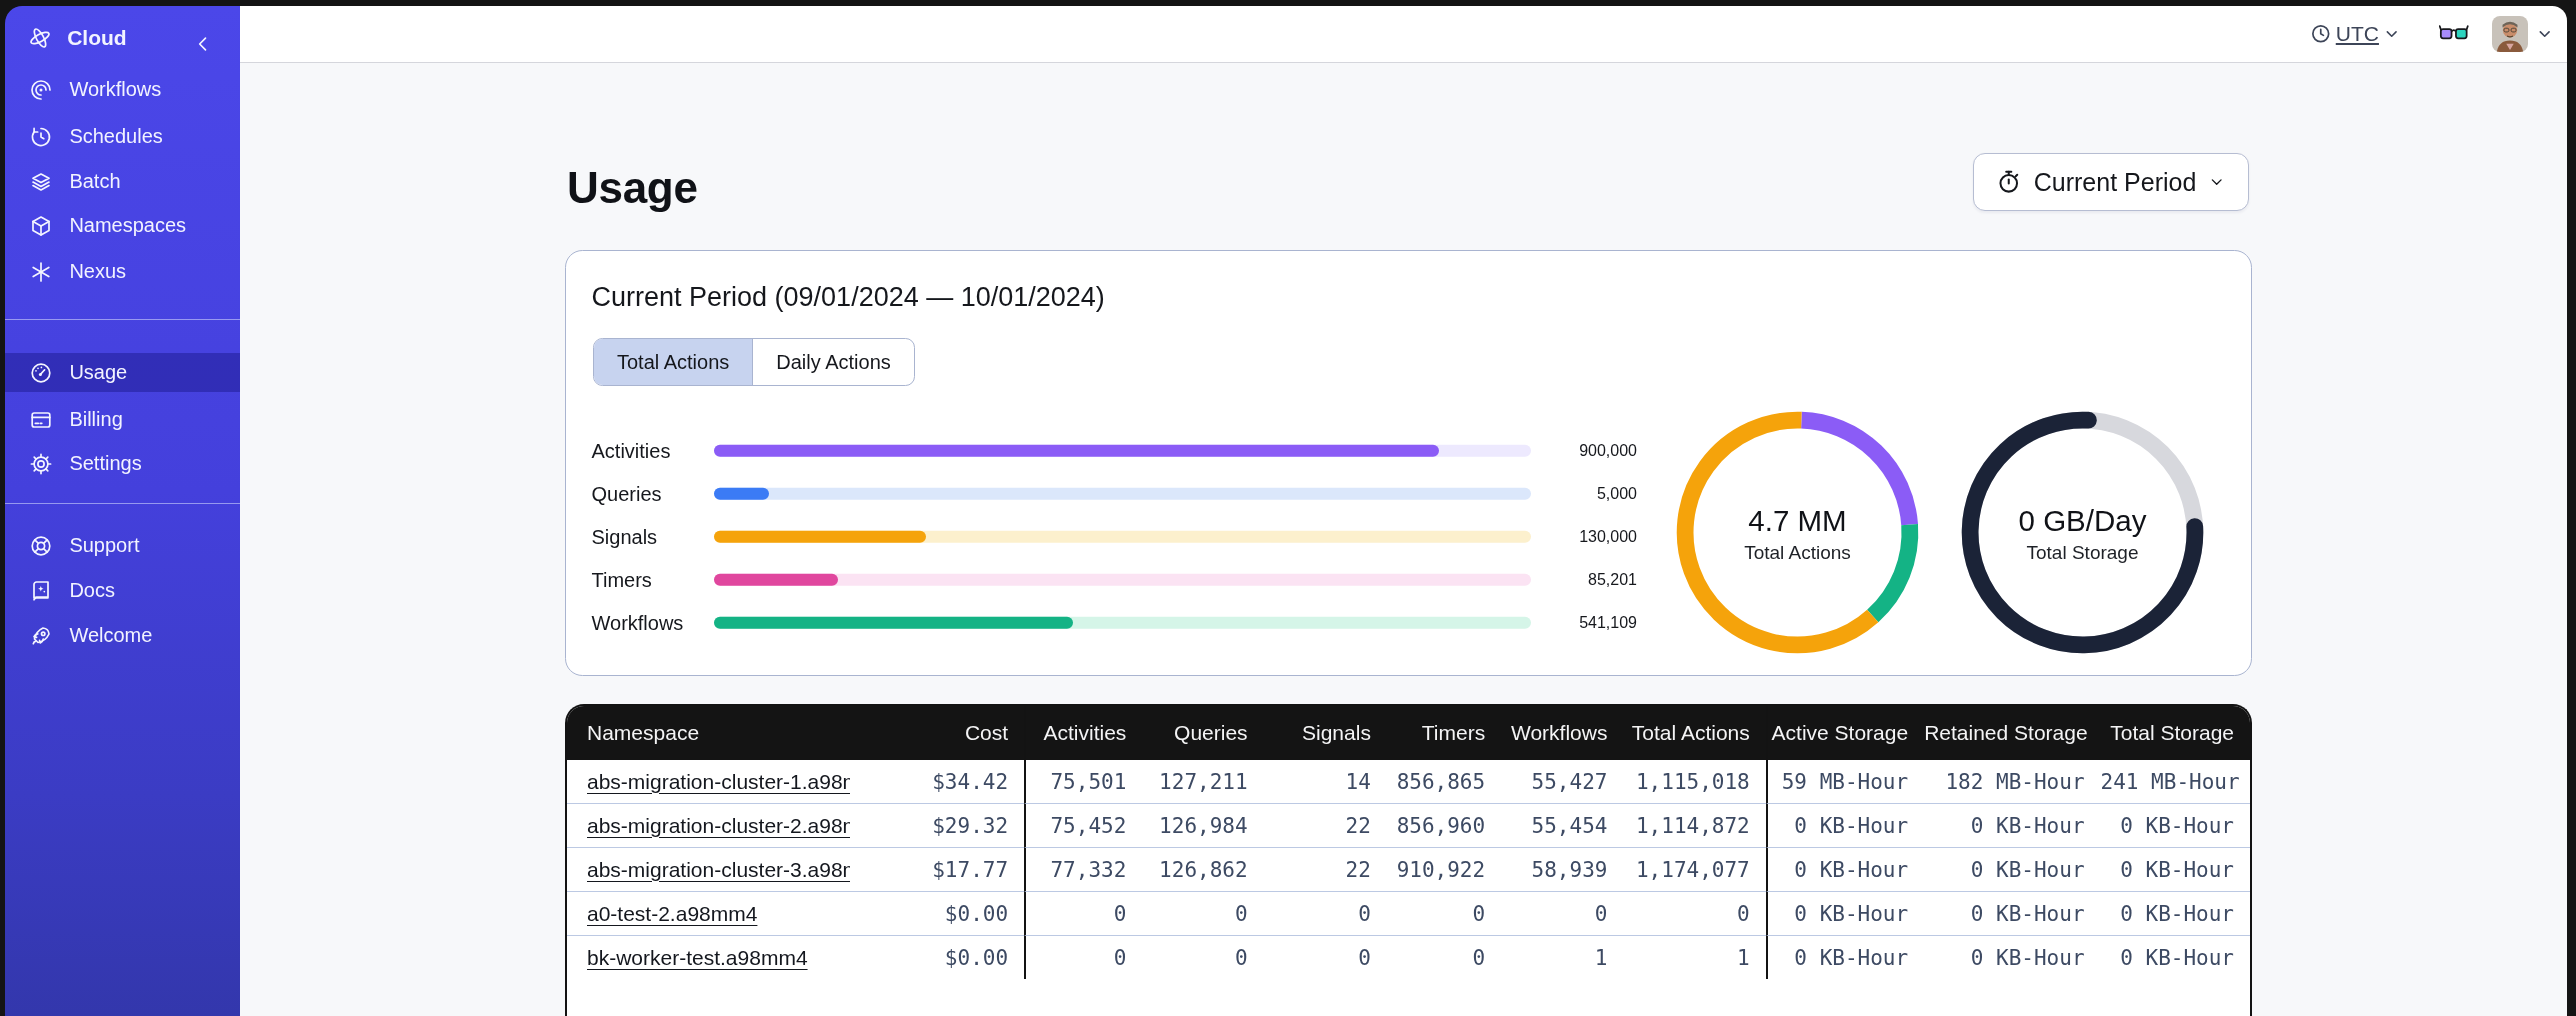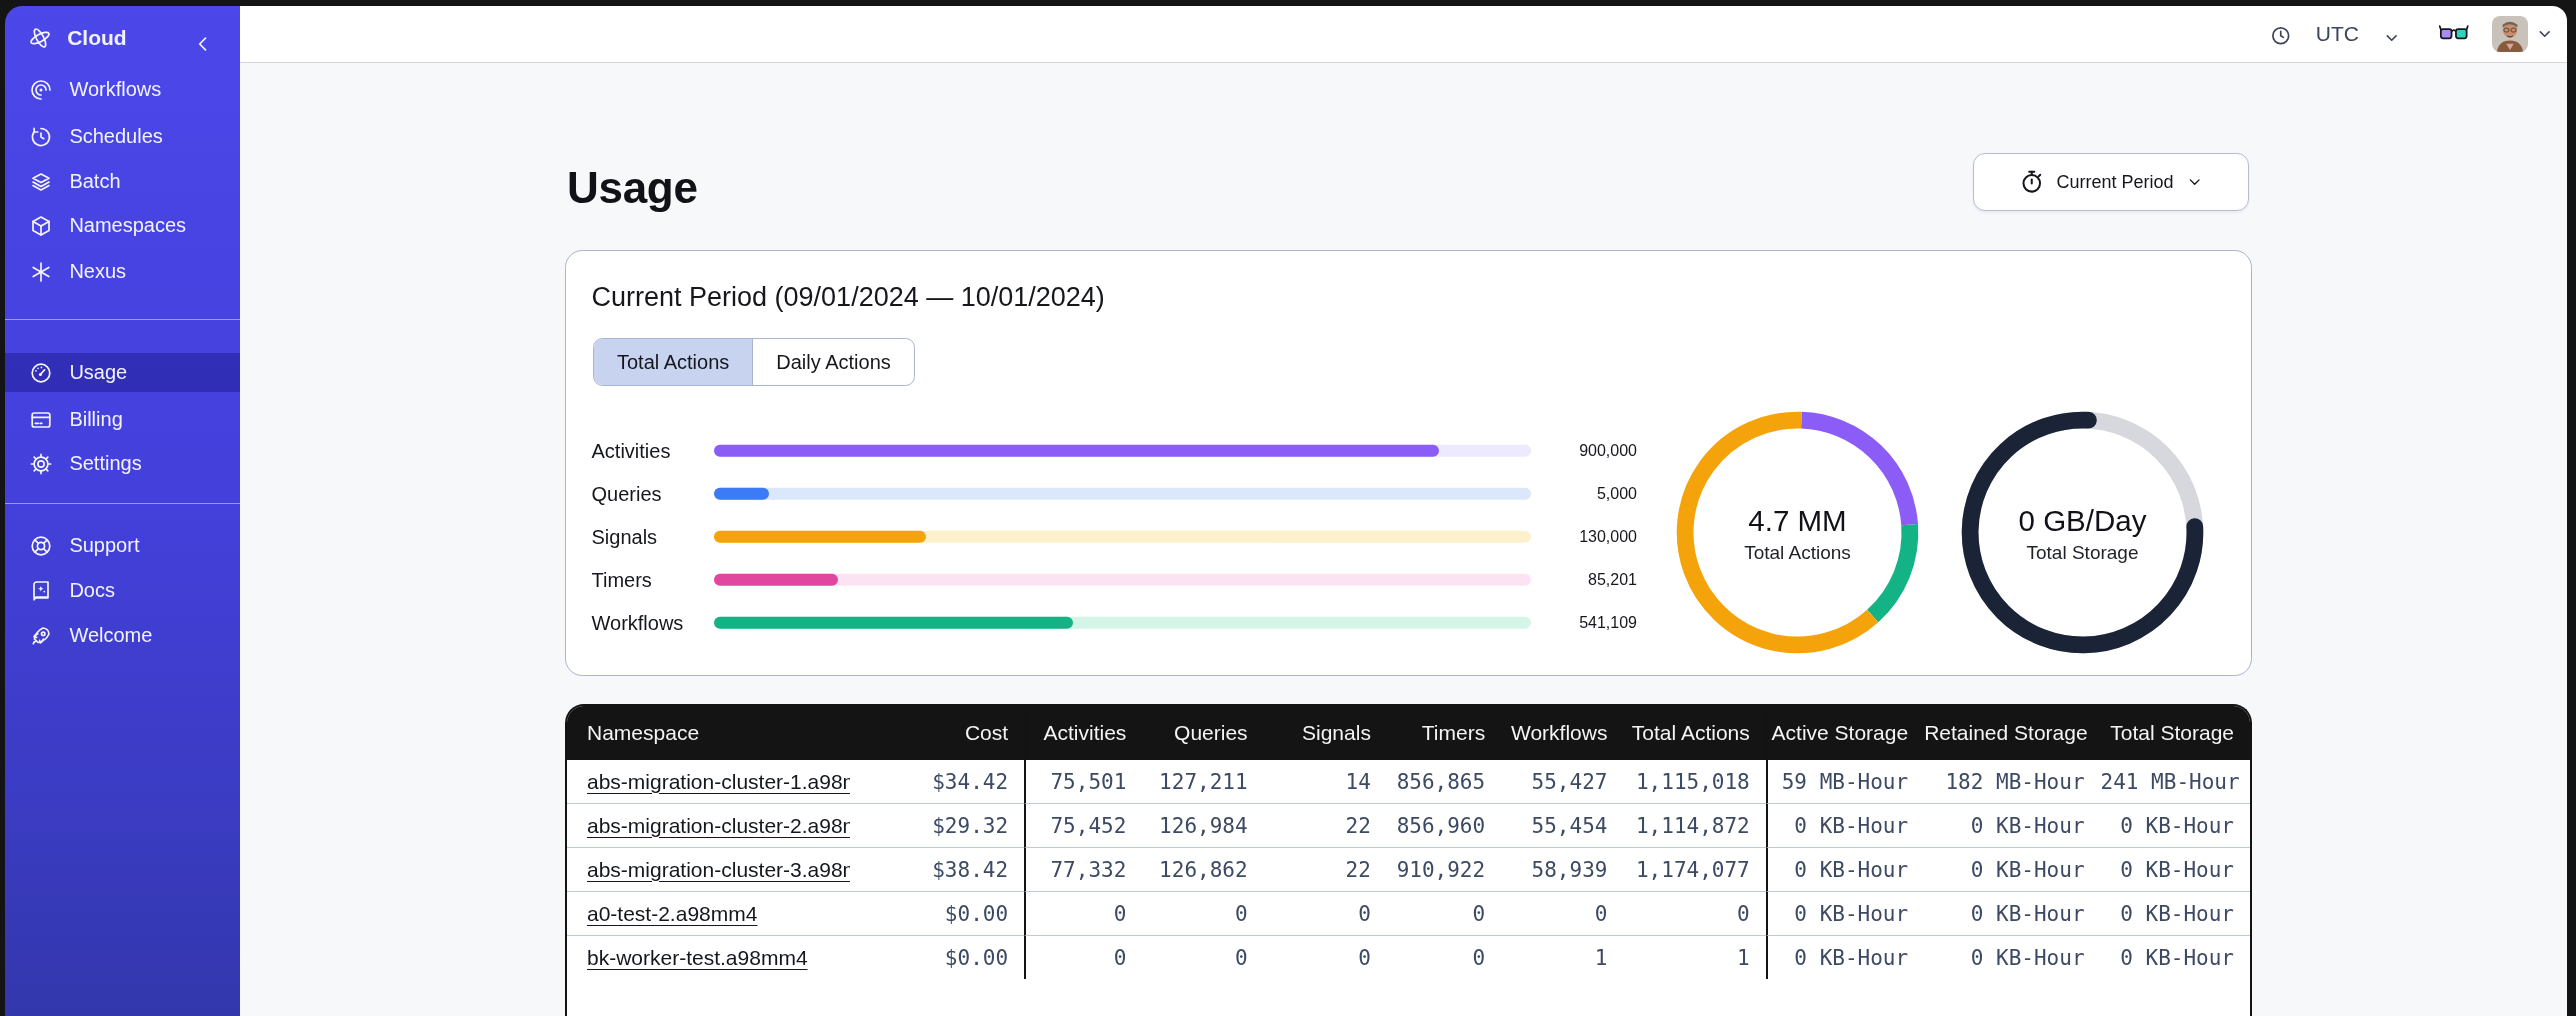--- a/index.html
+++ b/index.html
@@ -32,41 +32,41 @@
   .collapse-btn svg{width:20px;height:20px;stroke:#F4F5FF;fill:none;stroke-width:2;stroke-linecap:round;stroke-linejoin:round;}
   .side-divider{position:absolute;left:0;right:0;height:1.3px;background:rgba(220,226,255,0.55);}
   
   .topbar{
     position:absolute;left:240px;top:6px;right:9.4px;height:57px;
     background:#ffffff;border-bottom:1.3px solid #D5D6DC;
     border-top-right-radius:14.8px;
     display:flex;align-items:center;justify-content:flex-end;gap:0;
     box-sizing:border-box;padding-right:13.4px;color:#3D4558;
   }
-  .tz-group{display:flex;align-items:flex-end;gap:24px;cursor:pointer;}
+  .tz-group{display:flex;align-items:center;gap:4px;cursor:pointer;text-decoration:underline;}
   .tz-group svg{stroke:#3D4558;fill:none;stroke-width:1.9;stroke-linecap:round;stroke-linejoin:round;}
   .tz-label{font-size:21px;color:#3D4558;}
   .top-gap-lg{width:39px;}
   .top-gap-md{width:23px;}
   .top-gap-sm{width:8px;}
   .avatar{width:36px;height:36px;border-radius:8px;overflow:hidden;cursor:pointer;flex:none;}
   .chev{width:17.4px;height:17.4px;}
   .chev svg{width:17.4px;height:17.4px;stroke:#3D4558;fill:none;stroke-width:2.2;stroke-linecap:round;stroke-linejoin:round;}
   .glasses{width:29.5px;height:27px;cursor:pointer;}
   
   .content-bg{position:absolute;left:240px;top:63px;right:9.4px;bottom:0;background:#F7F8FA;}
   .page-title{position:absolute;left:567px;top:163px;font-size:44px;font-weight:600;color:#101217;letter-spacing:-0.3px;}
   .period-btn{
     position:absolute;left:1973px;top:153px;width:276px;height:58px;box-sizing:border-box;
     background:#fff;border:1.3px solid #B6BDD2;border-radius:12px;
     display:flex;align-items:center;justify-content:center;gap:12px;cursor:pointer;
     box-shadow:0 1.3px 2.7px rgba(30,40,80,0.06);
   }
   .period-btn svg{stroke:#15171C;fill:none;stroke-width:1.9;stroke-linecap:round;stroke-linejoin:round;}
-  .period-btn .lbl{font-size:18px;color:#15171C;font-weight:500;}
+  .period-btn .lbl{font-size:25px;color:#15171C;font-weight:500;}
   
   .card{
     position:absolute;left:565px;top:250px;width:1687px;height:426px;box-sizing:border-box;
     background:#fff;border:1.3px solid #A9B4D0;border-radius:17.4px;
   }
   .card-heading{position:absolute;left:25.5px;top:31px;font-size:27px;font-weight:500;color:#15171C;}
   .segmented{
     position:absolute;left:27px;top:87px;height:48px;box-sizing:border-box;
     border:1.3px solid #A9B4D0;border-radius:9.4px;overflow:hidden;display:flex;background:#fff;
   }
@@ -429,21 +429,21 @@
           <td>22</td>
           <td>856,960</td>
           <td>55,454</td>
           <td>1,114,872</td>
           <td class="divL">0 KB-Hour</td>
           <td>0 KB-Hour</td>
           <td>0 KB-Hour</td>
         </tr>
         <tr>
           <td class="ns"><a>abs-migration-cluster-3.a98mm4</a></td>
-          <td>$38.42</td>
+          <td>$17.77</td>
           <td class="divL">77,332</td>
           <td>126,862</td>
           <td>22</td>
           <td>910,922</td>
           <td>58,939</td>
           <td>1,174,077</td>
           <td class="divL">0 KB-Hour</td>
           <td>0 KB-Hour</td>
           <td>0 KB-Hour</td>
         </tr>

